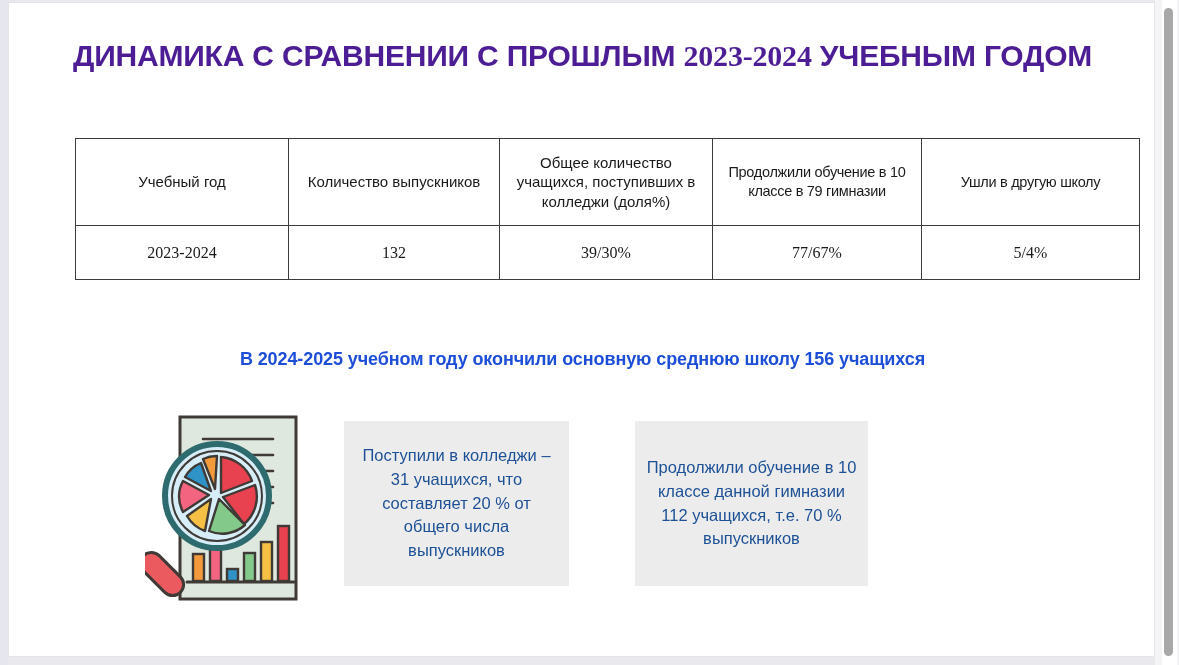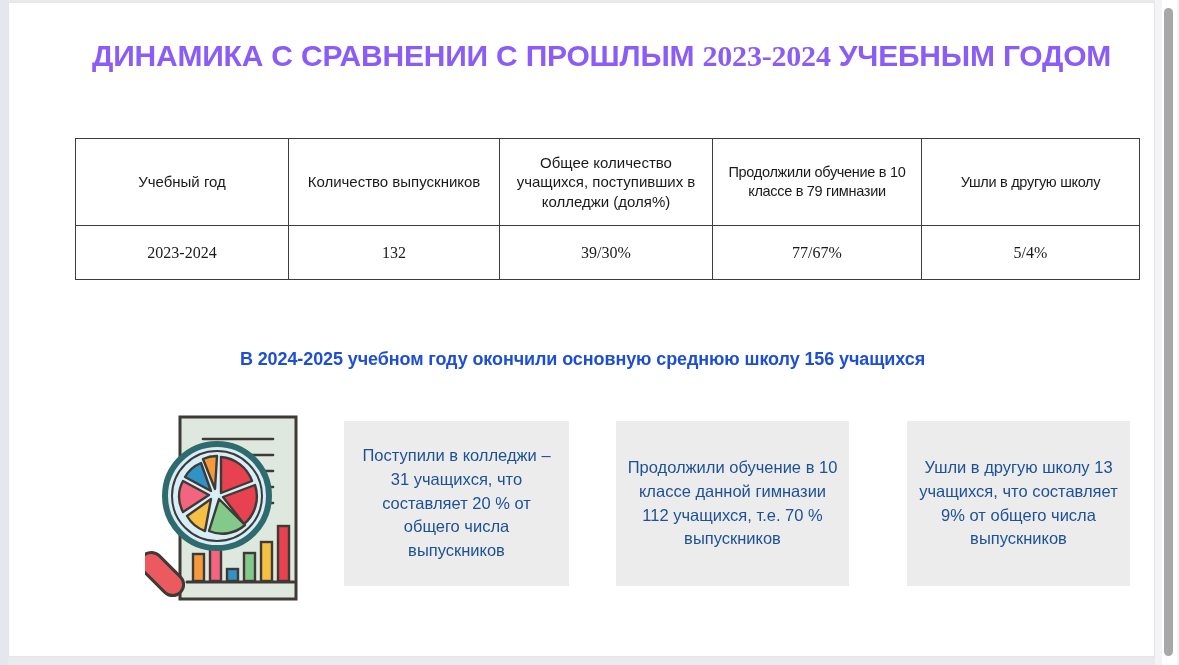--- a/index.html
+++ b/index.html
@@ -60,28 +60,28 @@
     top: 8px;
     width: 9px;
     height: 648px;
     background: #a8a8a8;
     border-radius: 5px;
   }
 
   
   .slide-title {
     position: absolute;
-    left: 83px;
+    left: 64px;
     top: 36px;
     width: 1040px;
     font-family: "Liberation Sans", sans-serif;
     font-weight: bold;
     font-size: 30px;
     letter-spacing: -0.2px;
-    color: #8b5cf6;
+    color: #4c1d95;
     white-space: nowrap;
   }
   .slide-title .year-span {
     font-family: "Liberation Serif", serif;
     font-weight: bold;
     font-size: 30px;
   }
 
   
   .data-table {
@@ -156,21 +156,21 @@
     font-size: 16.5px;
     line-height: 1.44;
     text-align: center;
     box-sizing: border-box;
     display: flex;
     align-items: center;
     justify-content: center;
     padding: 8px 10px;
   }
   .info-box-1 { left: 335px; width: 225px; height: 165px; }
-  .info-box-2 { left: 607px; width: 233px; height: 165px; }
+  .info-box-2 { left: 626px; width: 233px; height: 165px; }
   .info-box-3 { left: 898px; width: 223px; height: 165px; }
   .info-box .txt { display: block; }
 </style>
 </head>
 <body>
 
 <div class="viewport">
 
   <div class="edge-strip-left"></div>
   <div class="edge-strip-right"></div>
@@ -252,23 +252,20 @@
         </g>
       </svg>
     </div>
 
     <div class="info-box info-box-1">
       <span class="txt">Поступили в колледжи – 31 учащихся, что составляет 20 % от общего числа выпускников</span>
     </div>
     <div class="info-box info-box-2">
       <span class="txt">Продолжили обучение в 10 классе данной гимназии 112 учащихся, т.е. 70 % выпускников</span>
     </div>
-    <div class="info-box info-box-3">
-      <span class="txt">Ушли в другую школу 13 учащихся, что составляет 9% от общего числа выпускников</span>
-    </div>
 
   </div>
 
   <div class="scrollbar-track">
     <div class="scrollbar-thumb"></div>
   </div>
 
 </div>
 
 </body></html>

